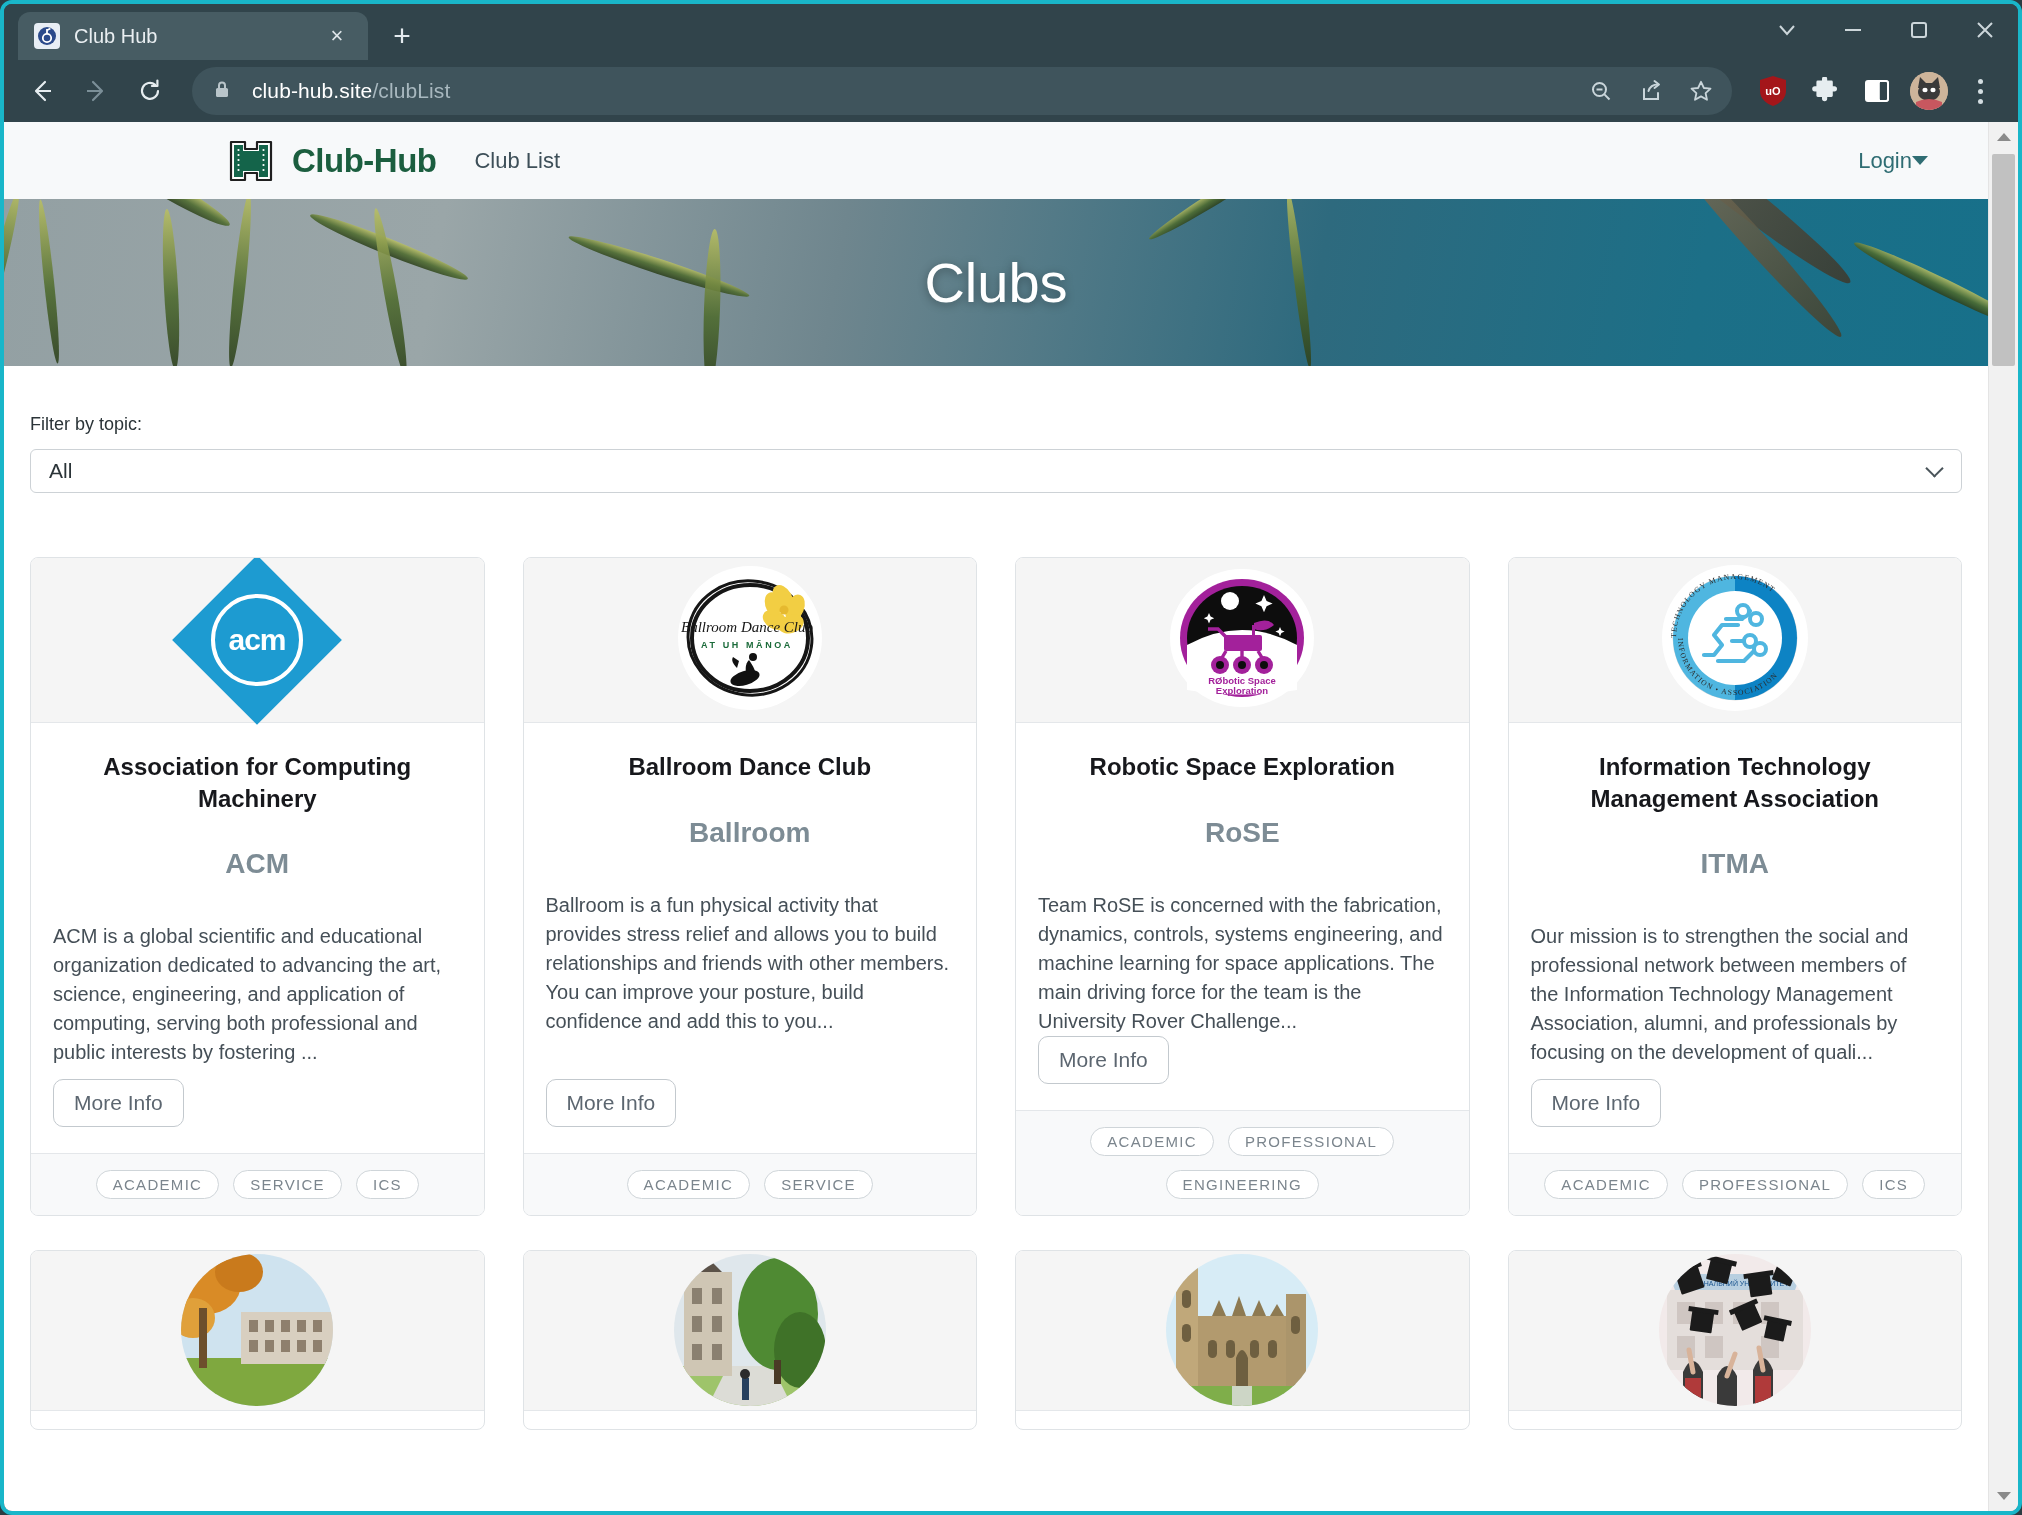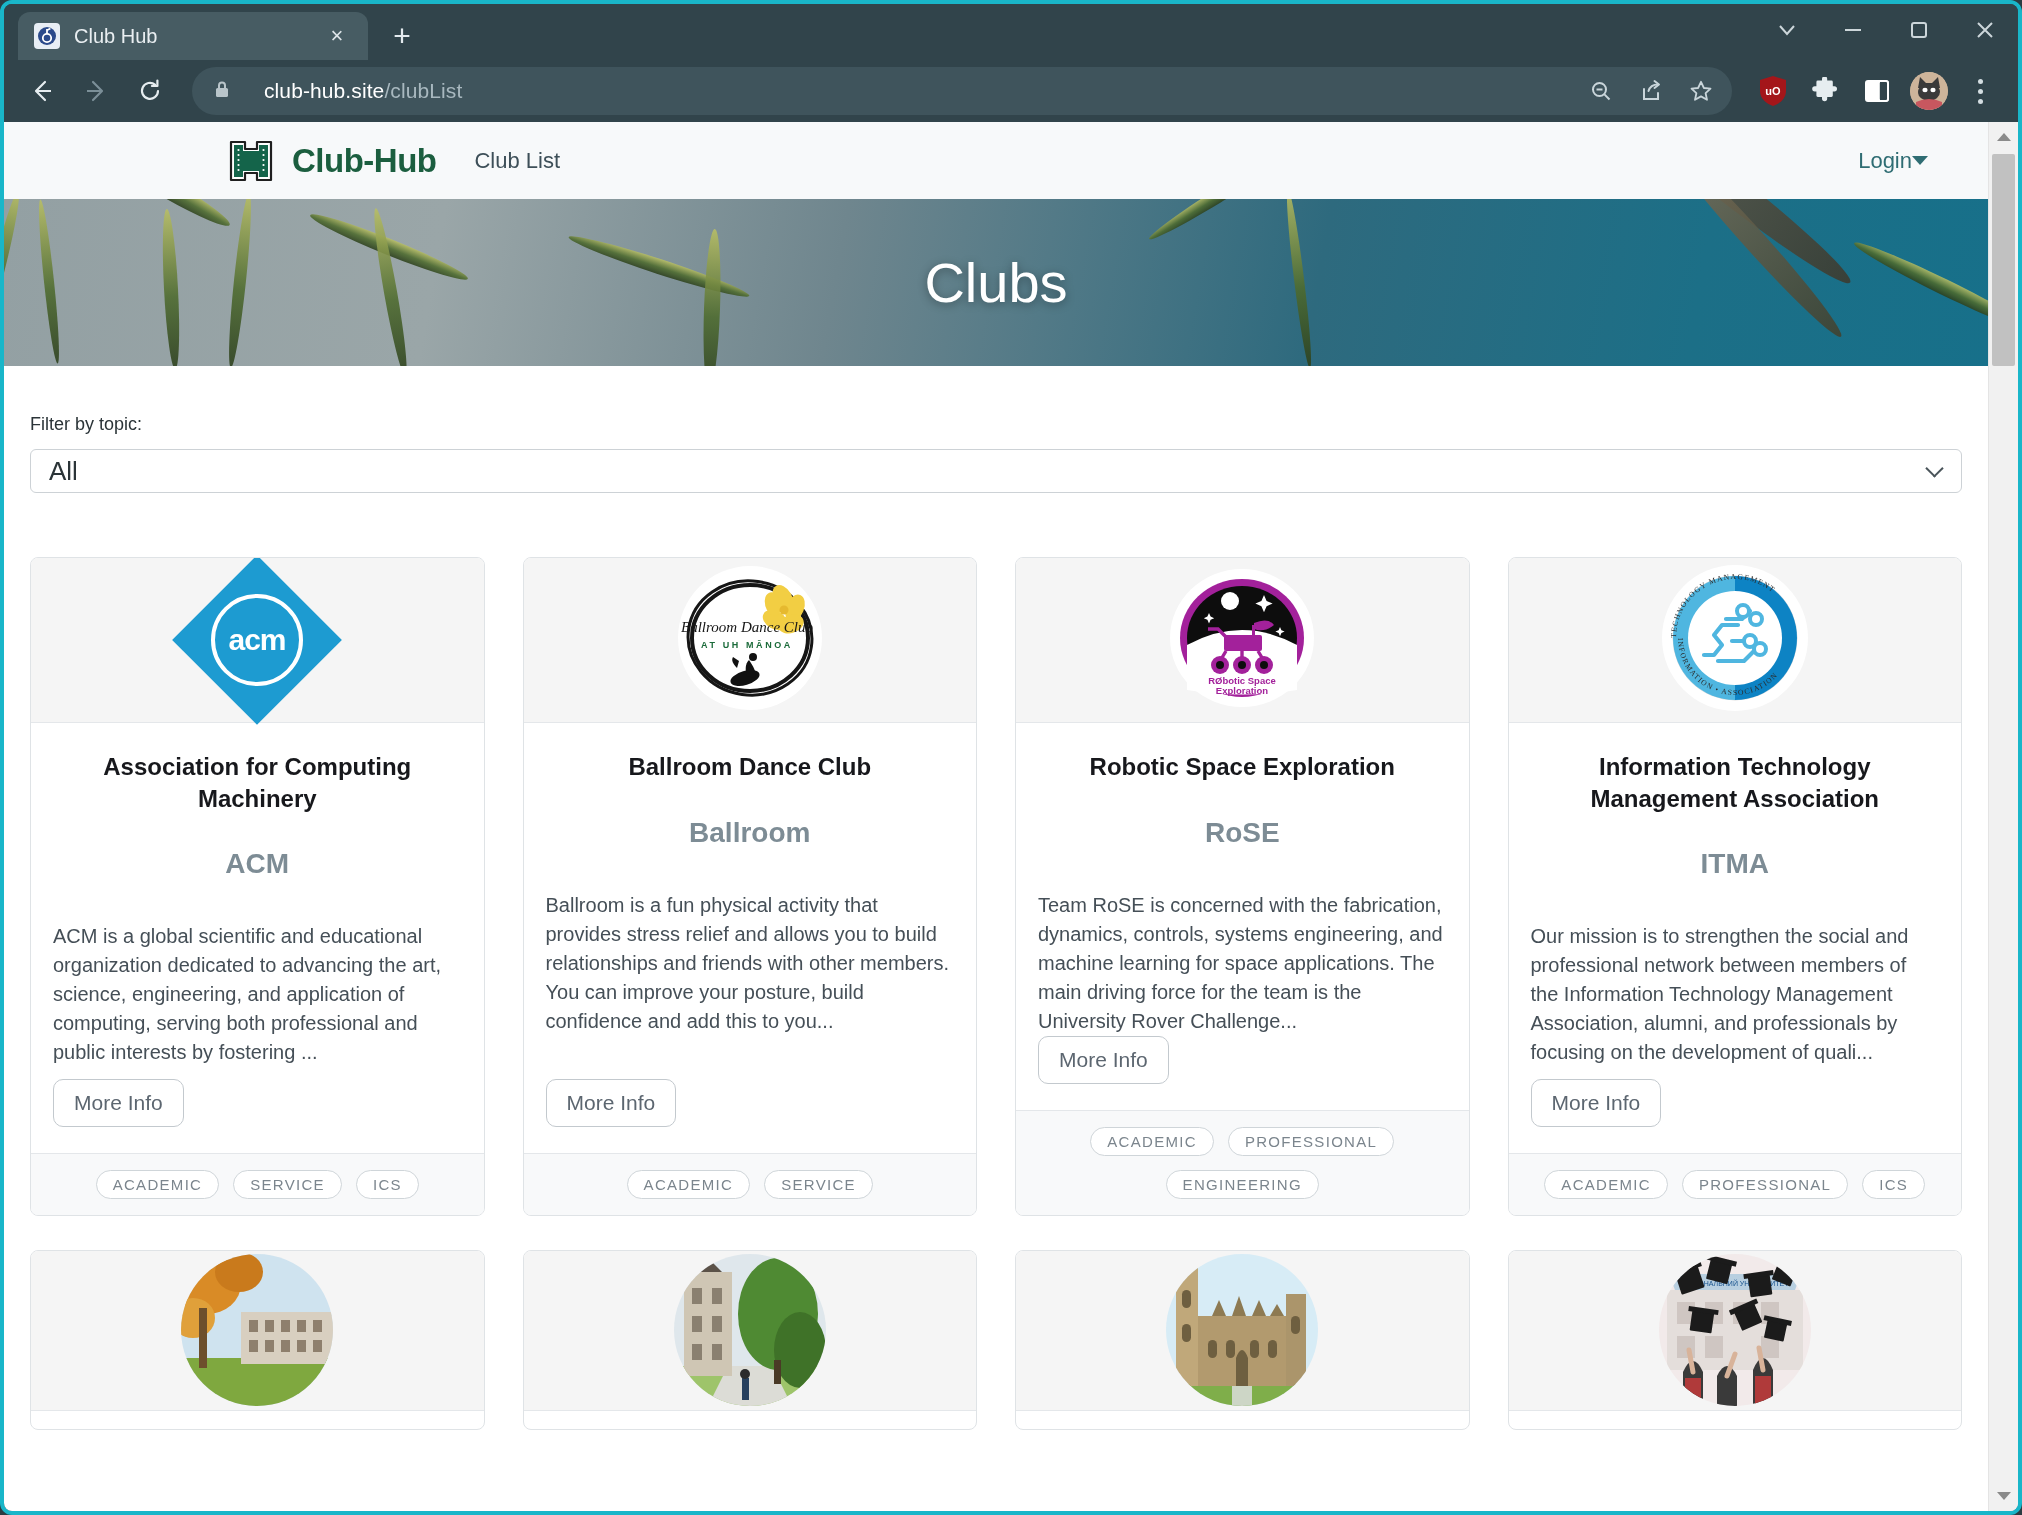--- a/index.html
+++ b/index.html
@@ -90,21 +90,21 @@
     border-radius: 50%;
     color: #e6edf0;
   }
   .navbtn.disabled { color: #7b8f98; }
   .omnibox {
     flex: 1;
     height: 48px; margin: 0 12px;
     background: #3f545c;
     border-radius: 24px;
     display: flex; align-items: center;
-    padding: 0 20px; gap: 32px;
+    padding: 0 20px; gap: 20px;
     position: relative;
   }
   .omni-url { font-size: 21px; color: #ffffff; letter-spacing: .1px; }
   .omni-url .path { color: #a8b8bf; }
   .omni-right {
     position: absolute; right: 8px; top: 0; height: 48px;
     display: flex; align-items: center; gap: 4px;
   }
   .omni-icon {
     width: 46px; height: 46px;
@@ -191,21 +191,21 @@
   
   .filter-wrap { padding: 48px 26px 0 26px; }
   .filter-label { font-size: 18px; color: #2b3438; margin-bottom: 14px; }
   .select {
     height: 44px;
     border: 1px solid #cdd2d6;
     border-radius: 6px;
     background: #ffffff;
     display: flex; align-items: center;
     padding: 0 18px;
-    font-size: 26px; color: #2b3438;
+    font-size: 21px; color: #2b3438;
     position: relative;
   }
   .select .chev {
     position: absolute; right: 20px; top: 50%;
     width: 13px; height: 13px;
     border-right: 2px solid #4a545a;
     border-bottom: 2px solid #4a545a;
     transform: translateY(-70%) rotate(45deg);
   }
 

